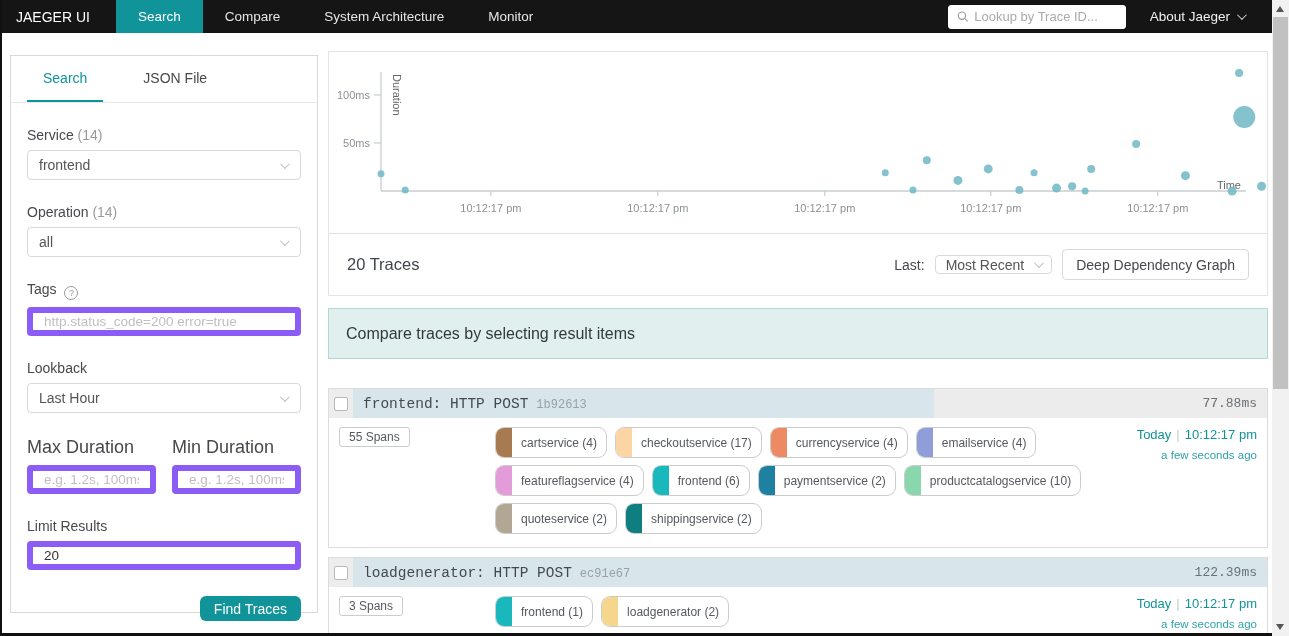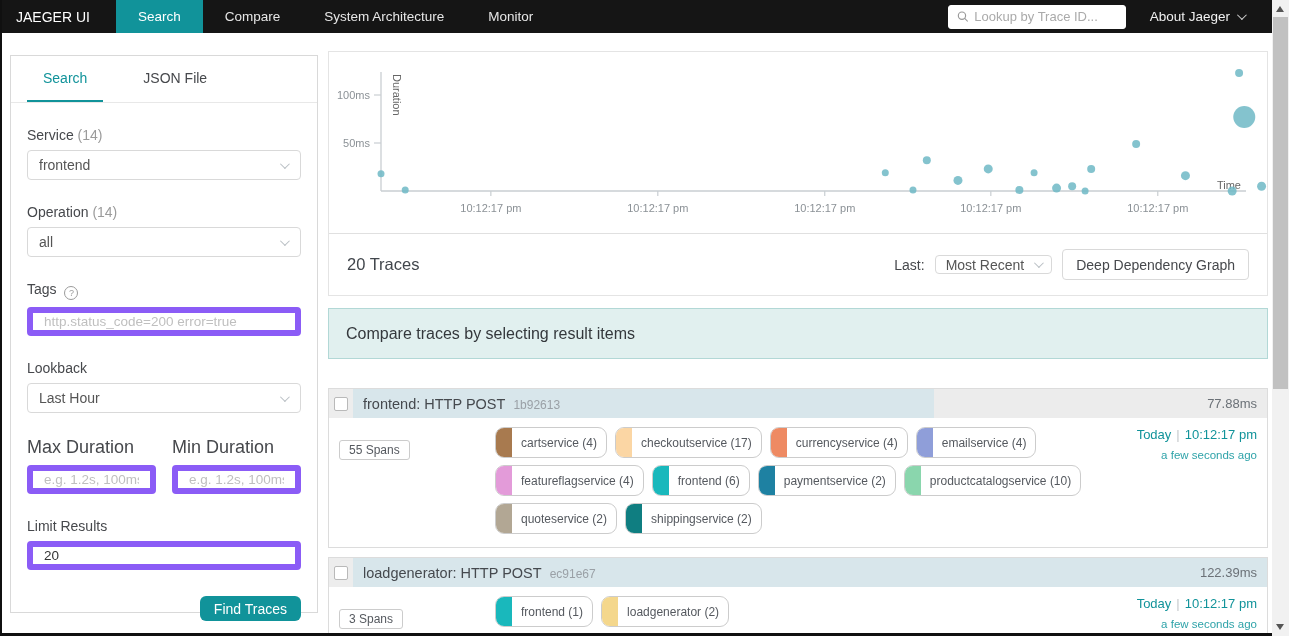--- a/index.html
+++ b/index.html
@@ -66,32 +66,32 @@
   .sort-select { height:19px; border:1px solid #d9d9d9; border-radius:4px; display:flex; align-items:center;
                  padding:0 10px; gap:10px; cursor:pointer; background:#fff; }
   .sort-select .sel-val { font-size:14px; color:#555; }
   .ddg-btn { height:31px; border:1px solid #d9d9d9; border-radius:4px; background:#fff; padding:0 13px;
              font-size:14px; color:#46484c; cursor:pointer; font-family:"Liberation Sans", sans-serif; }
 
   .banner { margin-top:12px; height:51px; background:#e1f0ef; border:1px solid #b2d8d6;
             display:flex; align-items:center; padding:0 17px; font-size:16px; color:#34383c; }
 
   .trace-card { border:1px solid #dcdcdc; background:#fff; }
-  .trace-header { position:relative; height:29px; background:#ececec; display:flex; align-items:center; cursor:pointer; }
+  .trace-header { position:relative; height:29px; background:#ececec; display:flex; align-items:center; cursor:pointer;font-family:Liberation Mono, monospace; }
   .bar { position:absolute; left:24px; top:0; bottom:0; background:#d8e6eb; }
   .check-cell { position:relative; z-index:1; width:24px; align-self:stretch; background:#ededed;
                 display:flex; align-items:center; justify-content:center; }
   .checkbox { width:14px; height:14px; background:#fff; border:1px solid #b9b9b9; border-radius:2px; cursor:pointer; }
   .trace-title { position:relative; z-index:1; margin-left:10px; font-size:14.5px; color:#45494e; white-space:nowrap; }
   .trace-id { font-size:12px; color:#9aa0a6; margin-left:8px; }
   .trace-duration { position:relative; z-index:1; margin-left:auto; margin-right:10px; font-size:13px; color:#6b7177; }
   .trace-body { display:flex; padding:9px 10px 13px; align-items:flex-start; }
   .spans-cell { width:156px; }
   .spans-badge { display:inline-block; border:1px solid #ccc; border-radius:3px; background:#fff;
-                 font-size:12px; color:#55595f; padding:2px 9px;margin-top:13px; }
+                 font-size:12px; color:#55595f; padding:2px 9px; }
   .svc-cell { flex:1; display:flex; flex-wrap:wrap; gap:7px 8px; min-width:0; }
   .svc-badge { display:inline-flex; align-items:center; border:1px solid #ccc; border-radius:9px;
                background:#fff; overflow:hidden; height:31px; cursor:default; }
   .svc-swatch { width:16px; align-self:stretch; }
   .svc-label { font-size:12px; color:#55595f; padding:0 9px; white-space:nowrap; }
   .dates-cell { width:168px; text-align:right; line-height:1.25; }
   .date-line { font-size:13px; color:#11939a; white-space:nowrap; }
   .date-sep { color:#c4c8cb; padding:0 5px; }
   .ago-line { font-size:11.5px; color:#2fa3a9; margin-top:5px; }
 

